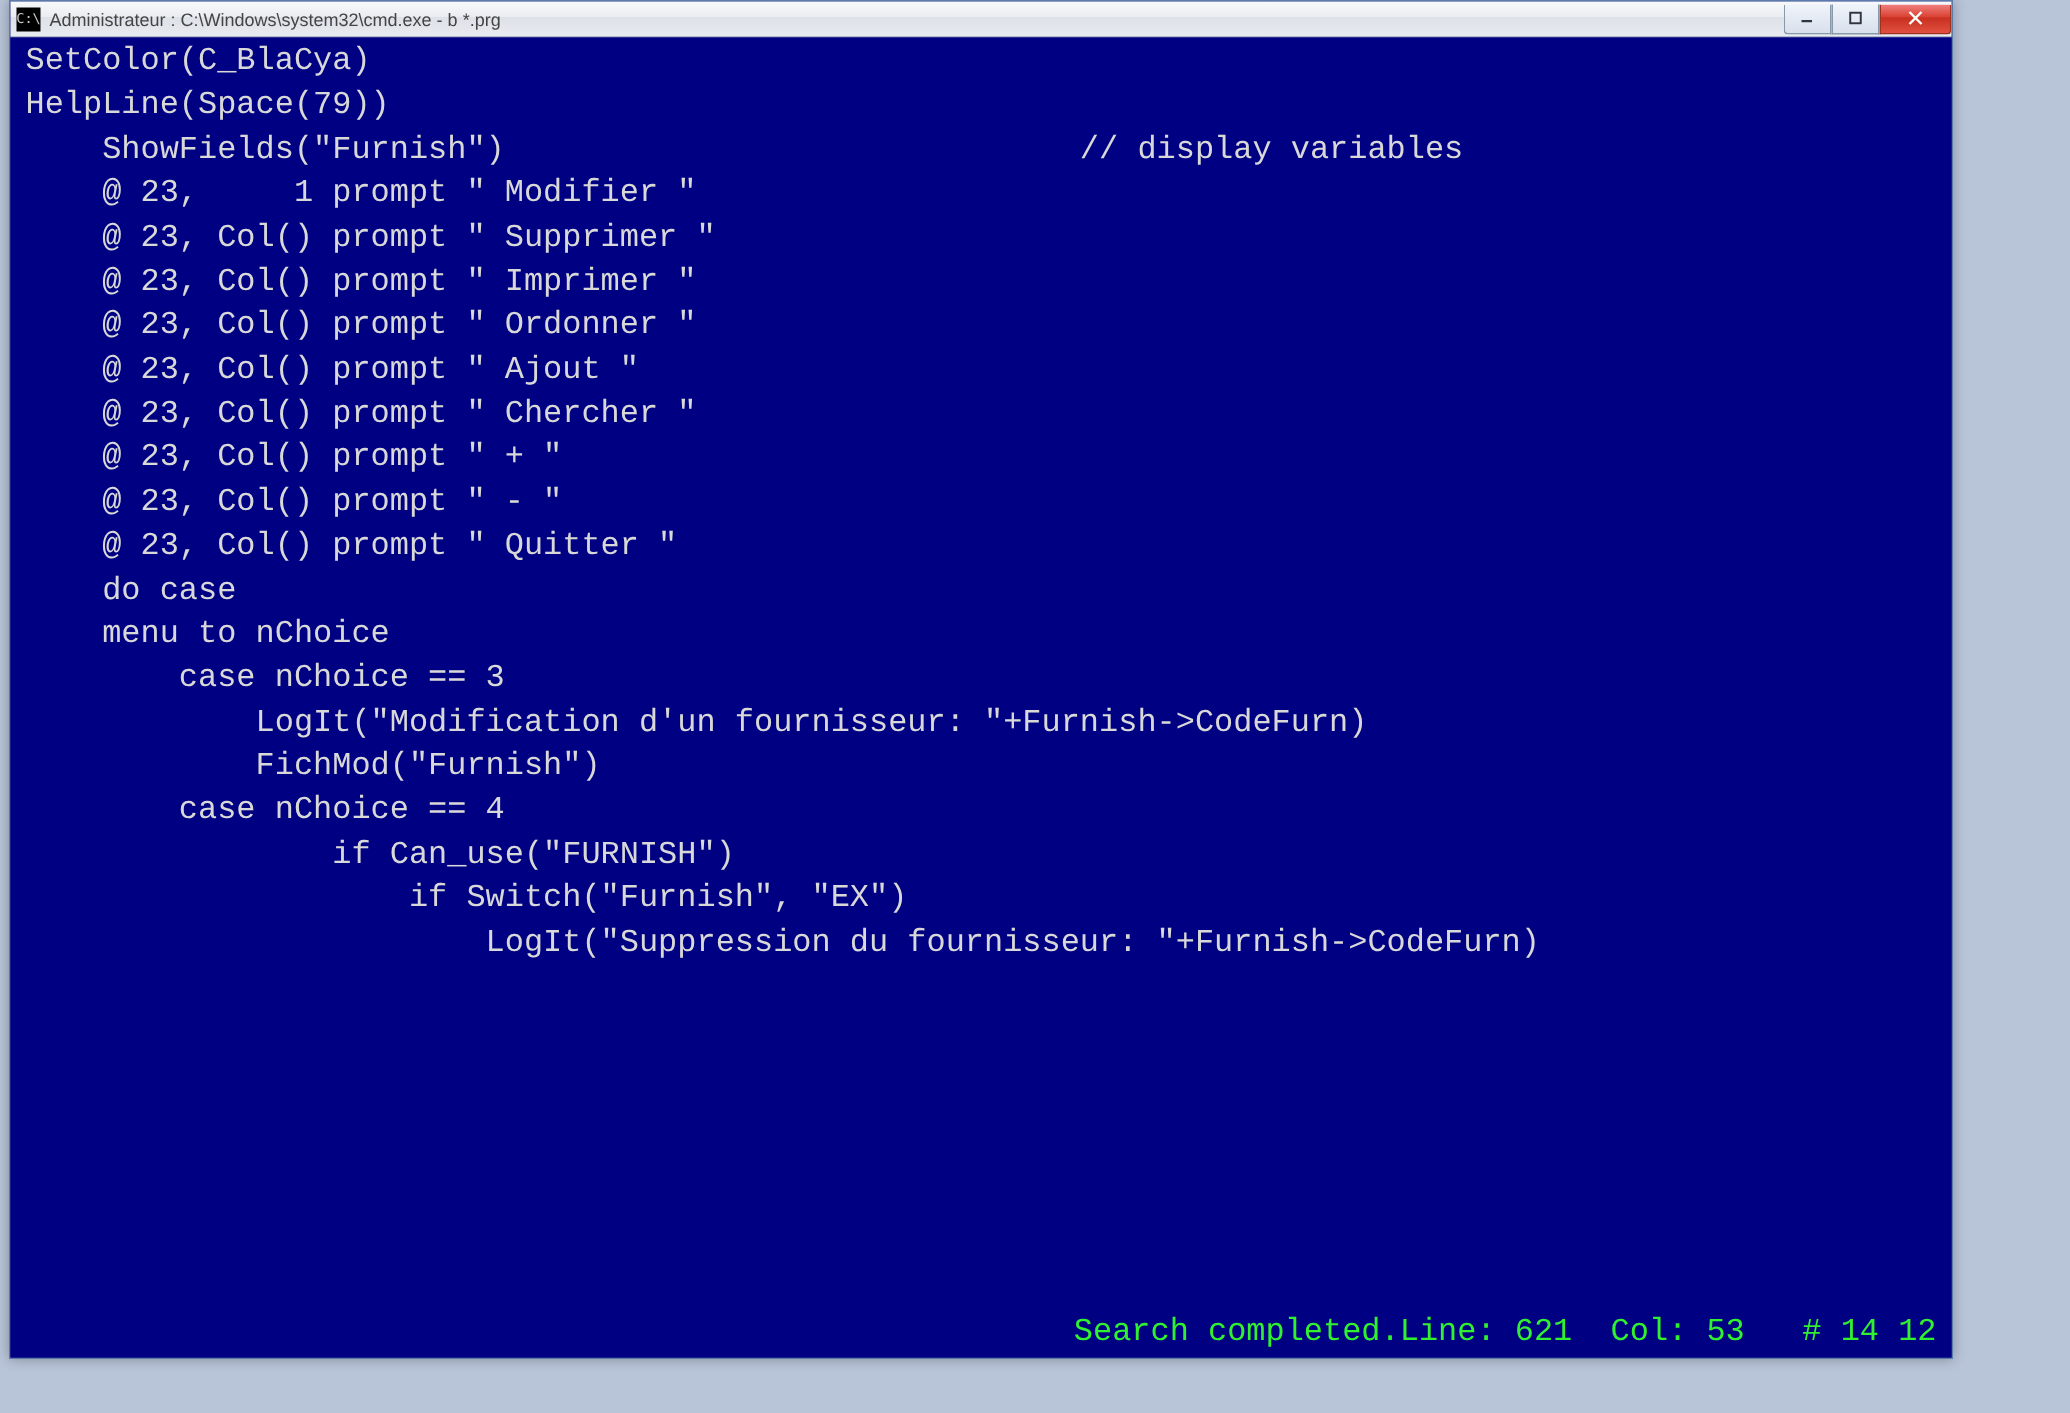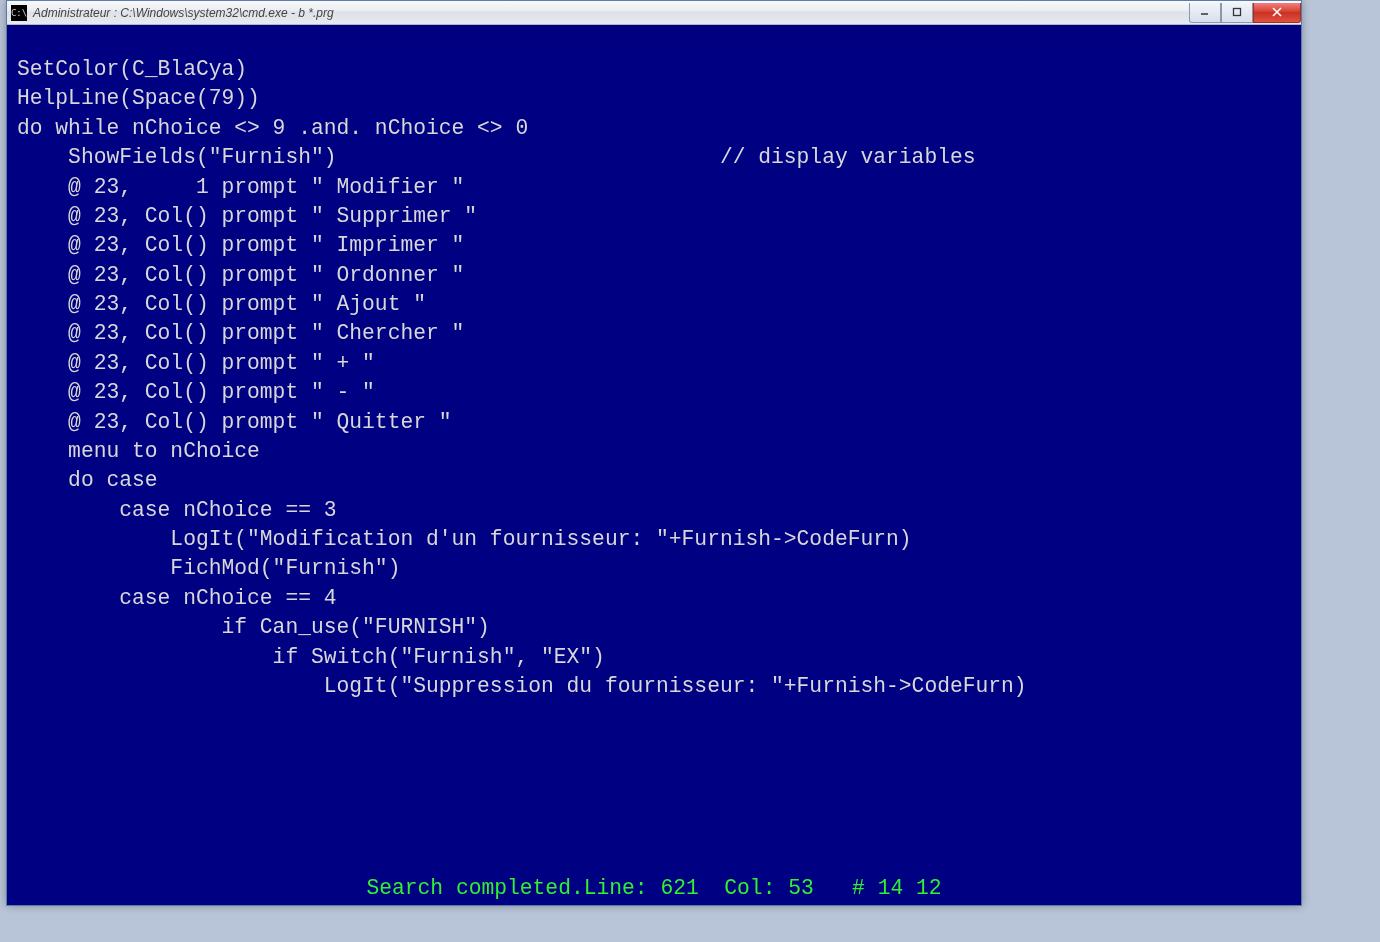--- a/index.html
+++ b/index.html
@@ -40,21 +40,20 @@
       align-items: center;
       justify-content: center;
       font-size: 9px;
       color: #ccc;
       font-family: monospace;
     }
     .title-text {
       font-size: 12px;
       color: #444;
       flex: 1;
-      font-style: italic;
     }
     .window-controls {
       display: flex;
     }
     .ctrl-btn {
       width: 32px;
       height: 20px;
       margin-top: 0;
       border: 1px solid #8899aa;
       border-top: none;
@@ -78,21 +77,20 @@
     .terminal {
       flex: 1;
       background: #000083;
       padding: 2px 10px 0 10px;
       font-family: "Consolas", "Courier New", monospace;
       font-size: 21.3px;
       line-height: 1.38;
       color: #d8d8d8;
       position: relative;
       overflow: hidden;
-      margin-top: 28px;
     }
     .code-line {
       white-space: pre;
       color: #d8d8d8;
     }
     .cursor-block {
       display: inline-block;
       width: 12px;
       height: 14px;
       background: #c8c800;
@@ -101,21 +99,21 @@
     }
     .status-line {
       position: absolute;
       bottom: 2px;
       left: 10px;
       right: 10px;
       font-family: "Consolas", "Courier New", monospace;
       font-size: 21.3px;
       color: #30f030;
       display: flex;
-      justify-content: center;
+      justify-content: flex-end;
       white-space: pre;
     }
   </style>
 </head>
 <body>
 
 <div class="window">
   <div class="titlebar">
     <div class="title-icon">C:\</div>
     <div class="title-text">Administrateur : C:\Windows\system32\cmd.exe - b  *.prg</div>
@@ -135,33 +133,32 @@
             <line x1="2" y1="2" x2="10" y2="10" stroke="#fff" stroke-width="1.6"></line>
             <line x1="10" y1="2" x2="2" y2="10" stroke="#fff" stroke-width="1.6"></line>
           </svg>
       </div>
     </div>
   </div>
   <div class="terminal">
     <div id="code-block">
         <div class="code-line">SetColor(C_BlaCya)</div>
         <div class="code-line">HelpLine(Space(79))</div>
-        <div class="code-line">do while nChoice &lt;&gt; 9 .and. nChoice &lt;&gt; 0</div>
         <div class="code-line">    ShowFields("Furnish")                              // display variables</div>
         <div class="code-line">    @ 23,     1 prompt " Modifier "</div>
         <div class="code-line">    @ 23, Col() prompt " Supprimer "</div>
         <div class="code-line">    @ 23, Col() prompt " Imprimer "</div>
         <div class="code-line">    @ 23, Col() prompt " Ordonner "</div>
         <div class="code-line">    @ 23, Col() prompt " Ajout "</div>
         <div class="code-line">    @ 23, Col() prompt " Chercher "</div>
         <div class="code-line">    @ 23, Col() prompt " + "</div>
         <div class="code-line">    @ 23, Col() prompt " - "</div>
         <div class="code-line">    @ 23, Col() prompt " Quitter "</div>
+        <div class="code-line">    do case</div>
         <div class="code-line">    menu to nChoice</div>
-        <div class="code-line">    do case</div>
         <div class="code-line">        case nChoice == 3</div>
         <div class="code-line">            LogIt("Modification d'un fournisseur: "+Furnish-&gt;CodeFurn)</div>
         <div class="code-line">            FichMod("Furnish")</div>
         <div class="code-line">        case nChoice == 4</div>
         <div class="code-line">                if Can_use("FURNISH")</div>
         <div class="code-line">                    if Switch("Furnish", "EX")</div>
         <div class="code-line">                        LogIt("Suppression du fournisseur: "+Furnish-&gt;CodeFurn)</div>
       </div>
     <div class="status-line">
       <span>Search completed.</span>

